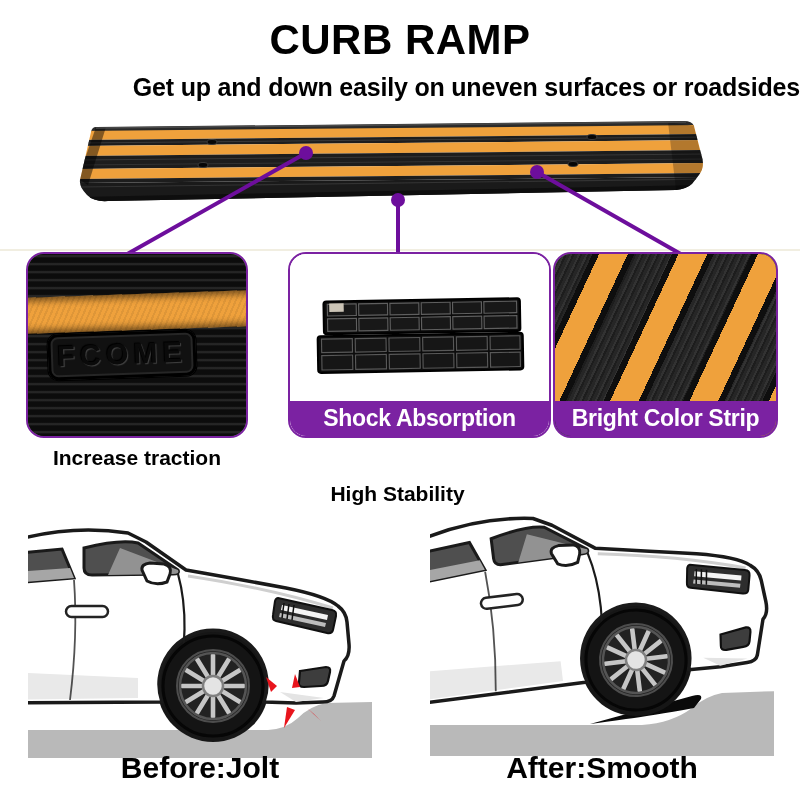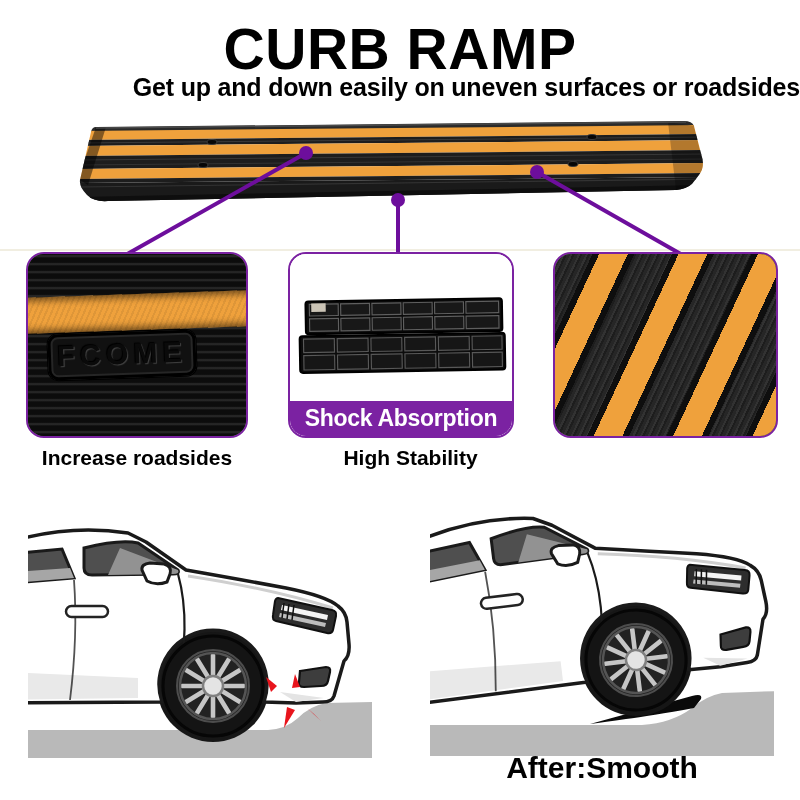--- a/index.html
+++ b/index.html
@@ -4,32 +4,32 @@
 <style>
   :root{
     --purple:#7B22A2; --callout:#6D0E9C; --orange:#EFA13C;
     --ground:#b9b9b9; --red:#E8141C; --rubber:#1b1b1b;
   }
   *{margin:0;padding:0;box-sizing:border-box;}
   body{background:#fff;font-family:"Liberation Sans",sans-serif;}
   .stage{position:relative;width:800px;height:800px;background:#fff;overflow:hidden;}
 
   .title{position:absolute;top:16px;left:0;width:800px;text-align:center;
-         font-size:57px;font-weight:700;letter-spacing:.5px;color:#000;}
+         font-size:42px;font-weight:700;letter-spacing:.5px;color:#000;}
   .subtitle{position:absolute;top:73px;left:0;width:800px;text-align:right;
          font-size:25px;font-weight:700;color:#000;letter-spacing:-.2px;}
 
   .ramp-svg{position:absolute;left:0;top:113px;width:800px;height:110px;z-index:1;}
   .callout-svg{position:absolute;left:0;top:0;width:800px;height:800px;z-index:2;pointer-events:none;}
   .divider{position:absolute;left:0;top:249px;width:800px;height:2px;background:#f1eee1;z-index:0;}
 
   .card{position:absolute;top:252px;height:186px;border:2.5px solid var(--purple);
         border-radius:18px;overflow:hidden;background:#fff;z-index:3;}
   .card1{left:26px;width:222px;}
-  .card2{left:288px;width:226px;}
+  .card2{left:288px;width:263px;}
   .card3{left:553px;width:225px;}
   .card-label{position:absolute;left:0;right:0;bottom:0;height:35px;background:var(--purple);
         color:#fff;font-weight:700;font-size:23px;display:flex;align-items:center;
         justify-content:center;letter-spacing:-.3px;white-space:nowrap;}
   .photo{position:absolute;inset:0;}
 
   
   .nonslip{background:#0c0c0c;
     background-image:repeating-linear-gradient(180deg,#050505 0px,#2e2e2e 2px,#0c0c0c 4px,#0c0c0c 8px);}
   .orange-band{position:absolute;left:-4%;top:22%;width:108%;height:20%;
@@ -48,21 +48,21 @@
   .shock svg{margin-top:38px;width:211px;height:116px;}
 
   
   .bright{background-color:#262626;
     background-image:
       repeating-linear-gradient(115deg,rgba(0,0,0,0) 0 34px,#0e0e0e 34px 40px,var(--orange) 40px 66px,#0e0e0e 66px 72px),
       repeating-linear-gradient(115deg,#323232 0 2px,#1d1d1d 2px 4px,#262626 4px 7px);}
 
   .caption{position:absolute;top:446px;text-align:center;font-size:21px;font-weight:700;color:#000;z-index:3;}
   .cap1{left:26px;width:222px;}
-  .cap2{left:301px;width:219px;}
+  .cap2{left:288px;width:219px;margin-top:36px;}
   .cap3{left:553px;width:225px;}
 
   .panel{position:absolute;width:344px;height:252px;z-index:1;}
   .panelA{left:28px;top:506px;}
   .panelB{left:430px;top:504px;}
   .compare-label{position:absolute;top:751px;width:344px;text-align:center;
     font-size:30px;font-weight:700;color:#000;z-index:2;}
   .labA{left:28px;} .labB{left:430px;}
 
   .oband{fill:var(--orange);}
@@ -167,23 +167,24 @@
               <rect x="183" y="64" width="31" height="15"></rect>
           </g>
         </g>
       </svg>
     </div>
     <div class="card-label">Shock Absorption</div>
   </div>
 
   <div class="card card3">
     <div class="photo bright"></div>
+    <div class="card-label">Bright Color Strip</div>
   </div>
 
-  <div class="caption cap1">Increase roadsides</div>
+  <div class="caption cap1">Increase traction</div>
   <div class="caption cap2">High Stability</div>
 
   <svg width="0" height="0" style="position:absolute" aria-hidden="true">
     <defs>
       <g id="car">
         <circle cx="185" cy="180" r="56" fill="#161616"></circle>
         <path d="M -42,44 Q 30,16 100,27 L 118,36 L 158,64 Q 215,74 258,82 Q 298,90 310,100
                  Q 318,106 319,116 L 321,138 Q 322,150 316,155 L 306,190 Q 304,196 295,196
                  L 268,197 L 236,196 A 54 54 0 1 0 134,196 L -42,197 Z" fill="#ffffff" stroke="#1a1a1a" stroke-width="3.5" stroke-linejoin="round"></path>
         <path d="M -42,165 L 110,172 L 110,192 L -42,194 Z" fill="#e9e9e9"></path>
@@ -237,15 +238,16 @@
     </g>
   </svg>
 
   <svg class="panel panelB" viewBox="0 0 344 252">
     <path class="gnd" d="M -6,221 L 212,221 Q 242,219 262,204 Q 276,192 292,189 L 350,187 L 350,252 L -6,252 Z"></path>
     <path d="M 160,220 L 262,192 Q 273,189 271,195 L 264,204 Q 220,212 196,215 Q 175,218 160,220 Z" fill="#0a0a0a"></path>
     <circle cx="214" cy="204" r="4" fill="#ffffff"></circle>
     <use href="#car" xlink:href="#car" transform="translate(21,-24) rotate(-7 185 180)"></use>
   </svg>
 
+  <div class="compare-label labA">Before:Jolt</div>
   <div class="compare-label labB">After:Smooth</div>
 
 </div>
 
 </body></html>

